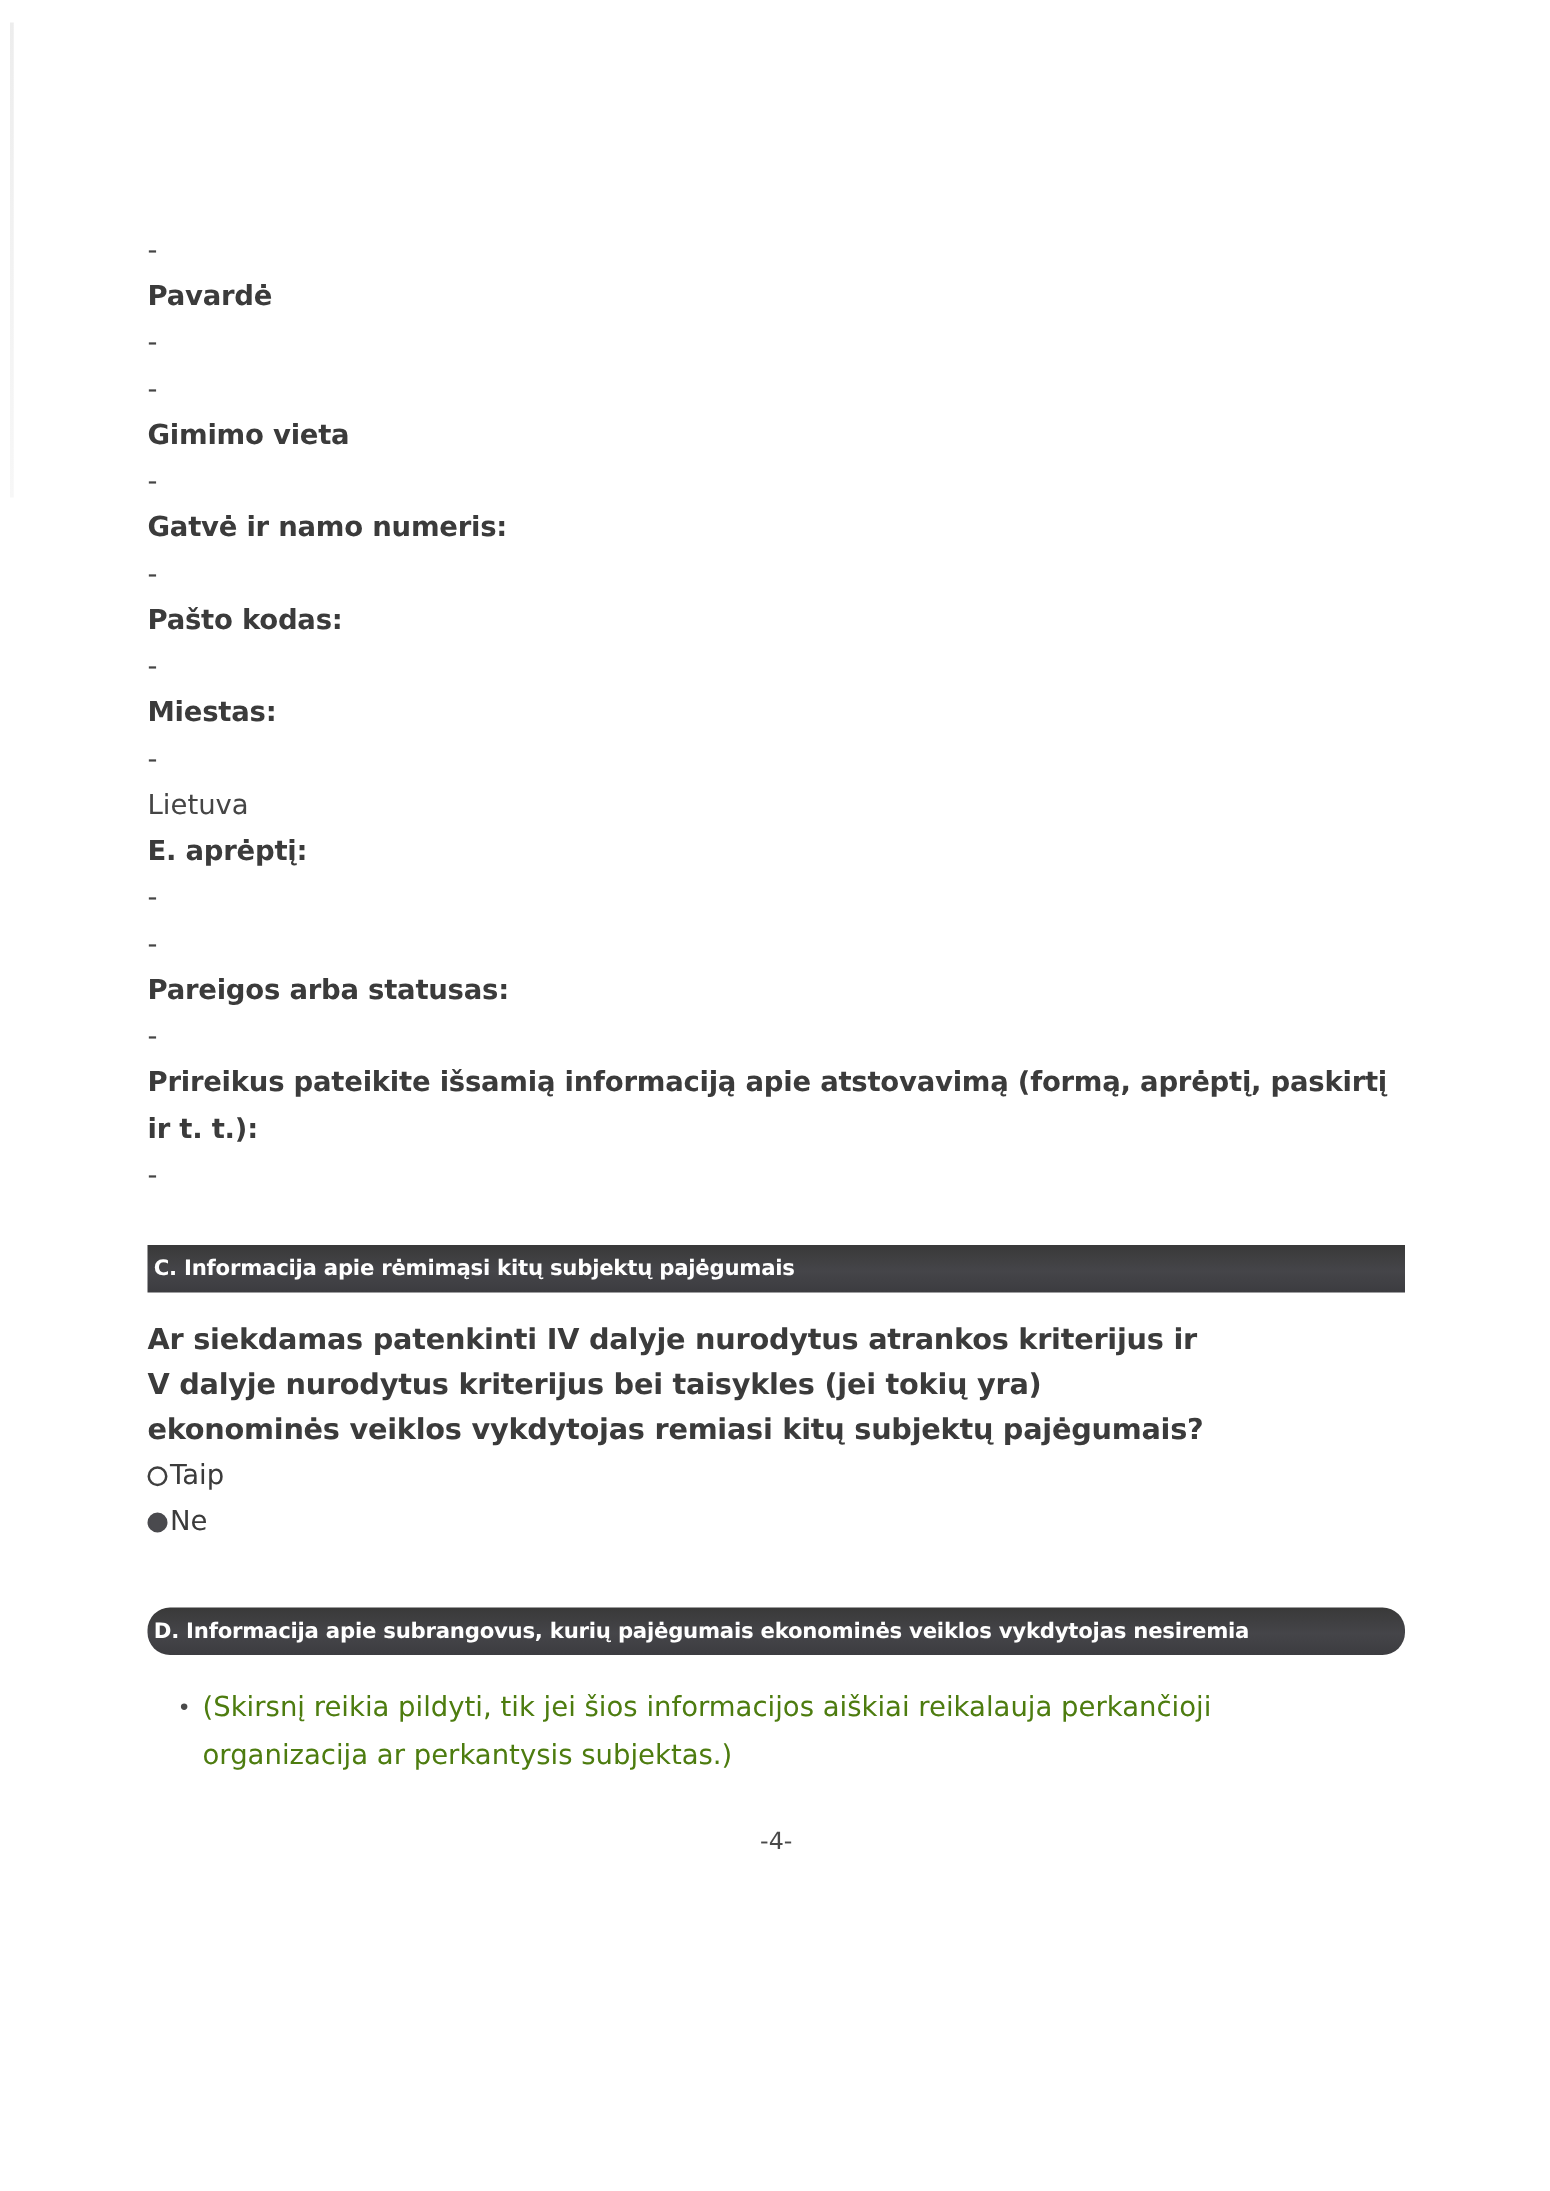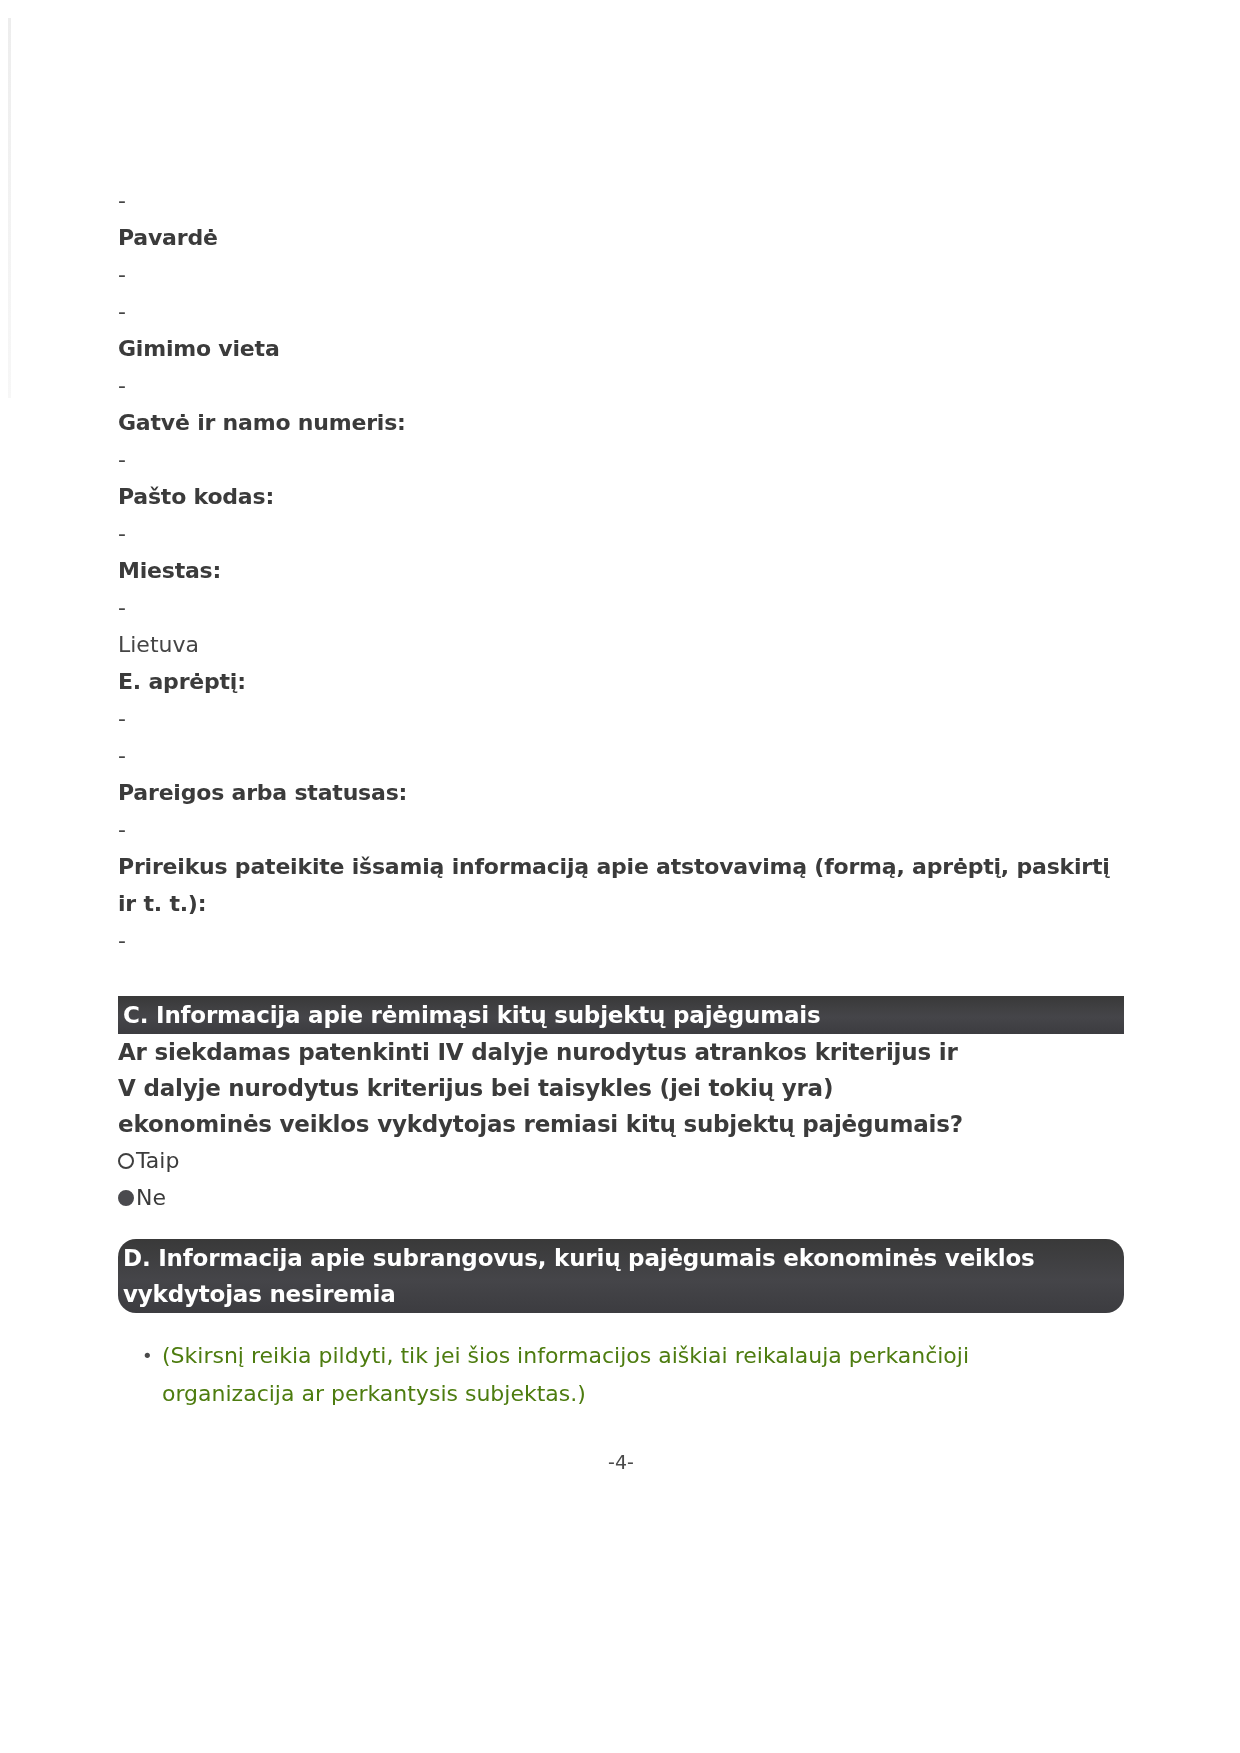--- a/index.html
+++ b/index.html
@@ -20,31 +20,31 @@
   }
   .line{
     font-size:22px;line-height:37px;white-space:pre-wrap;
   }
   .label{font-weight:bold;letter-spacing:-0.2px;}
   .value{font-weight:normal;color:#454545;}
   .section-bar{
     background:linear-gradient(#393939,#454549 55%,#3c3c40);
     color:#ffffff;
     font-weight:bold;
-    font-size:23px;
+    font-size:17px;
     letter-spacing:-0.2px;
     line-height:36px;
     padding:1px 22px 1px 5px;
     box-sizing:border-box;
     width:1006px;
   }
   .bar-c{margin-top:37px;}
-  .bar-d{margin-top:23px;border-radius:18px;}
+  .bar-d{margin-top:50px;border-radius:18px;}
   .question{
-    margin-top:0;
+    margin-top:20px;
     font-weight:bold;
     letter-spacing:-0.2px;
     font-size:23px;
     line-height:36px;
     max-width:850px;
   }
   .radio-row{
     display:flex;align-items:center;
     height:37px;
     font-size:22px;

